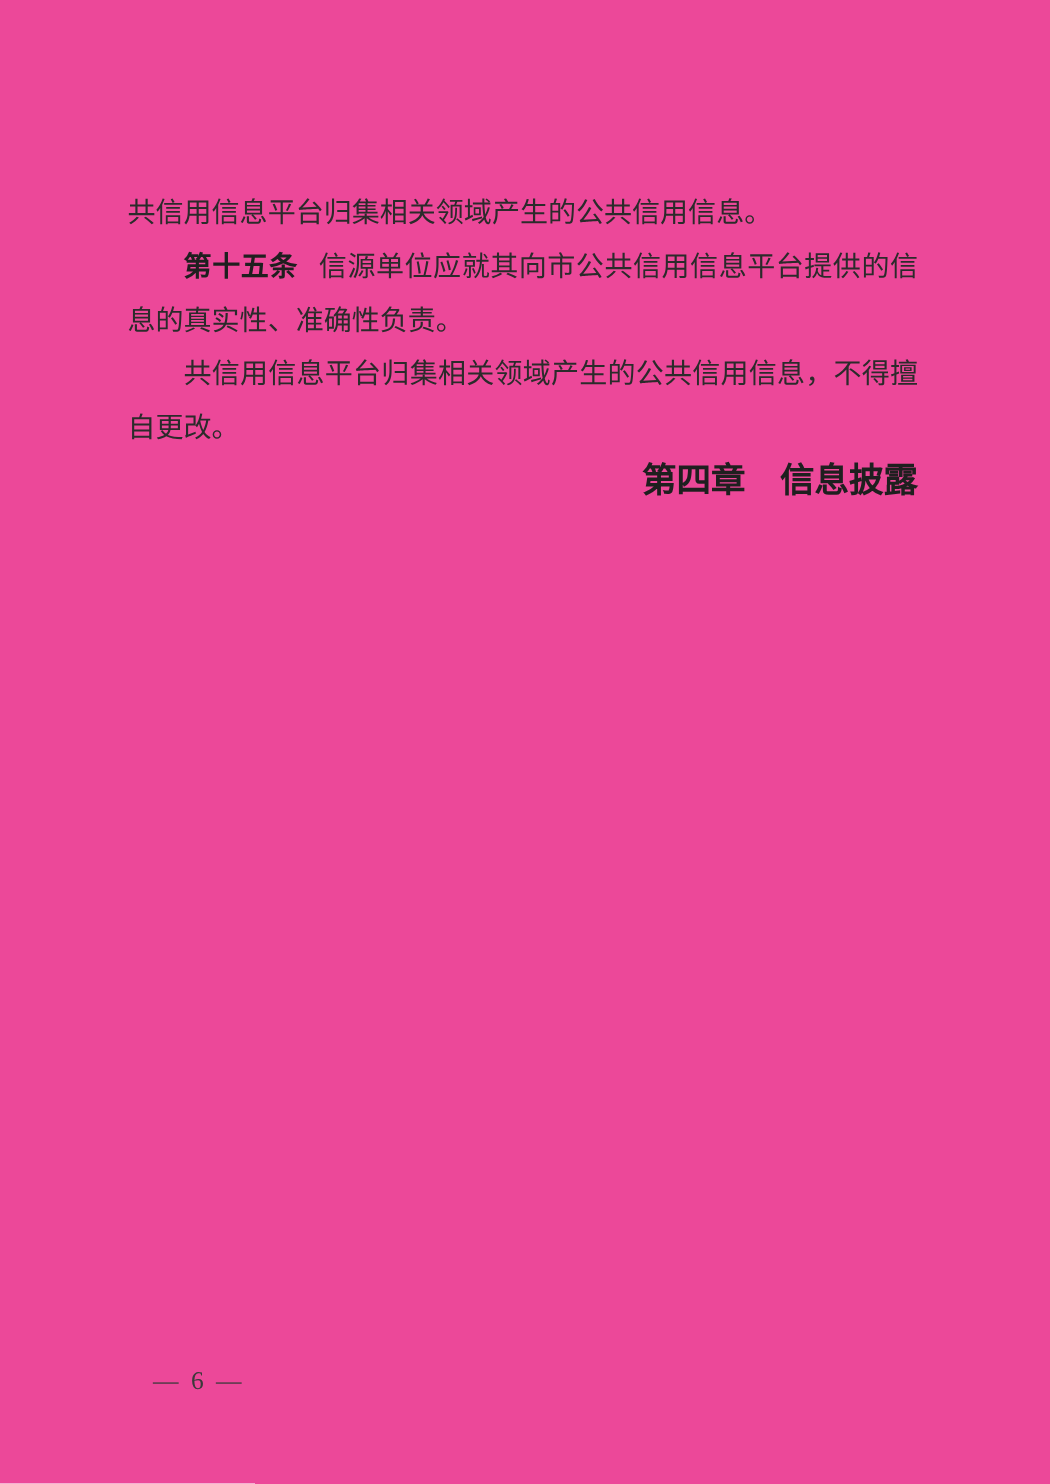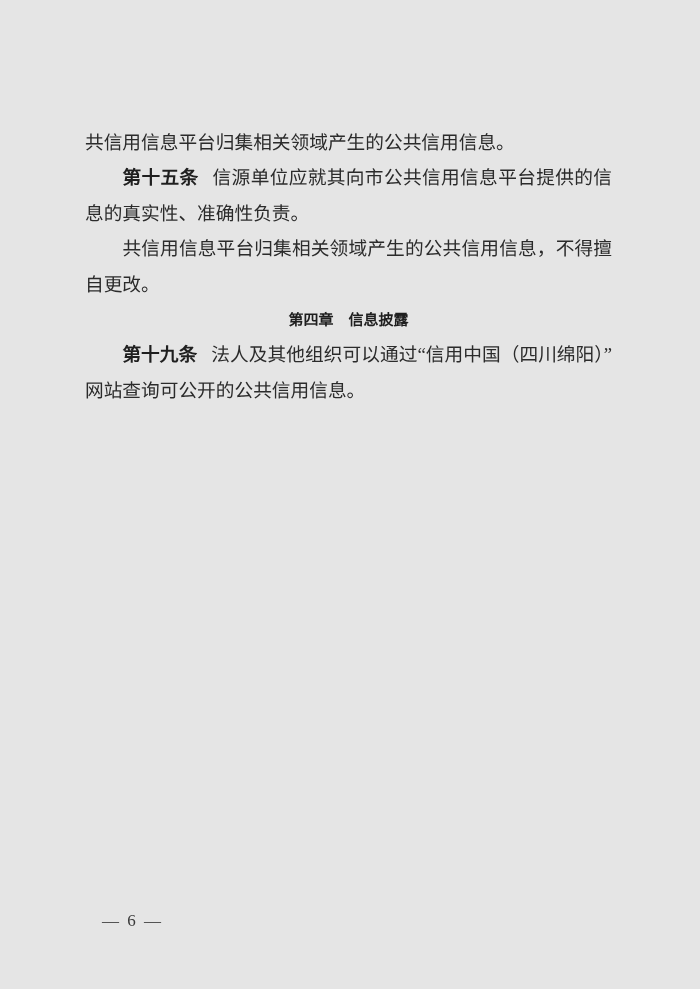--- a/index.html
+++ b/index.html
@@ -5,21 +5,21 @@
 <style>
   html, body {
     margin: 0;
     padding: 0;
     background: #ffffff;
   }
   .page {
     position: relative;
     width: 700px;
     height: 989px;
-    background: #e5e5e5;
+    background: #ec4899;
     overflow: hidden;
     font-family: "Liberation Serif", "DejaVu Serif", serif;
     color: #2b2b2b;
   }
   .content {
     position: absolute;
     left: 85px;
     top: 125px;
     width: 527px;
     font-size: 18.7px;
@@ -37,23 +37,23 @@
   .article-label {
     font-weight: bold;
     font-family: "Liberation Sans", "DejaVu Sans", sans-serif;
     color: #1f1f1f;
     margin-right: 0.75em;
   }
   .chapter {
     margin: 0;
     padding: 0;
     text-indent: 0;
-    text-align: center;
+    text-align: right;
     font-weight: bold;
-    font-size: 15px;
+    font-size: 23px;
     line-height: 35.4px;
     font-family: "Liberation Sans", "DejaVu Sans", sans-serif;
     color: #1f1f1f;
   }
   .page-footer {
     position: absolute;
     left: 102px;
     top: 910px;
     font-size: 17px;
     line-height: 22px;
@@ -77,21 +77,18 @@
     <p class="para article">
       <b class="article-label">第十五条</b><span>信源单位应就其向市公共信用信息平台提供的信息的真实性、准确性负责。</span>
     </p>
 
     <p class="para">共信用信息平台归集相关领域产生的公共信用信息，不得擅自更改。</p>
 
     <h2 class="chapter">第四章　信息披露</h2>
 
 
 
-    <p class="para article">
-      <b class="article-label">第十九条</b><span>法人及其他组织可以通过“信用中国（四川绵阳）”网站查询可公开的公共信用信息。</span>
-    </p>
 
   </main>
 
   <footer class="page-footer">— 6 —</footer>
 
 </div>
 
 </body></html>

